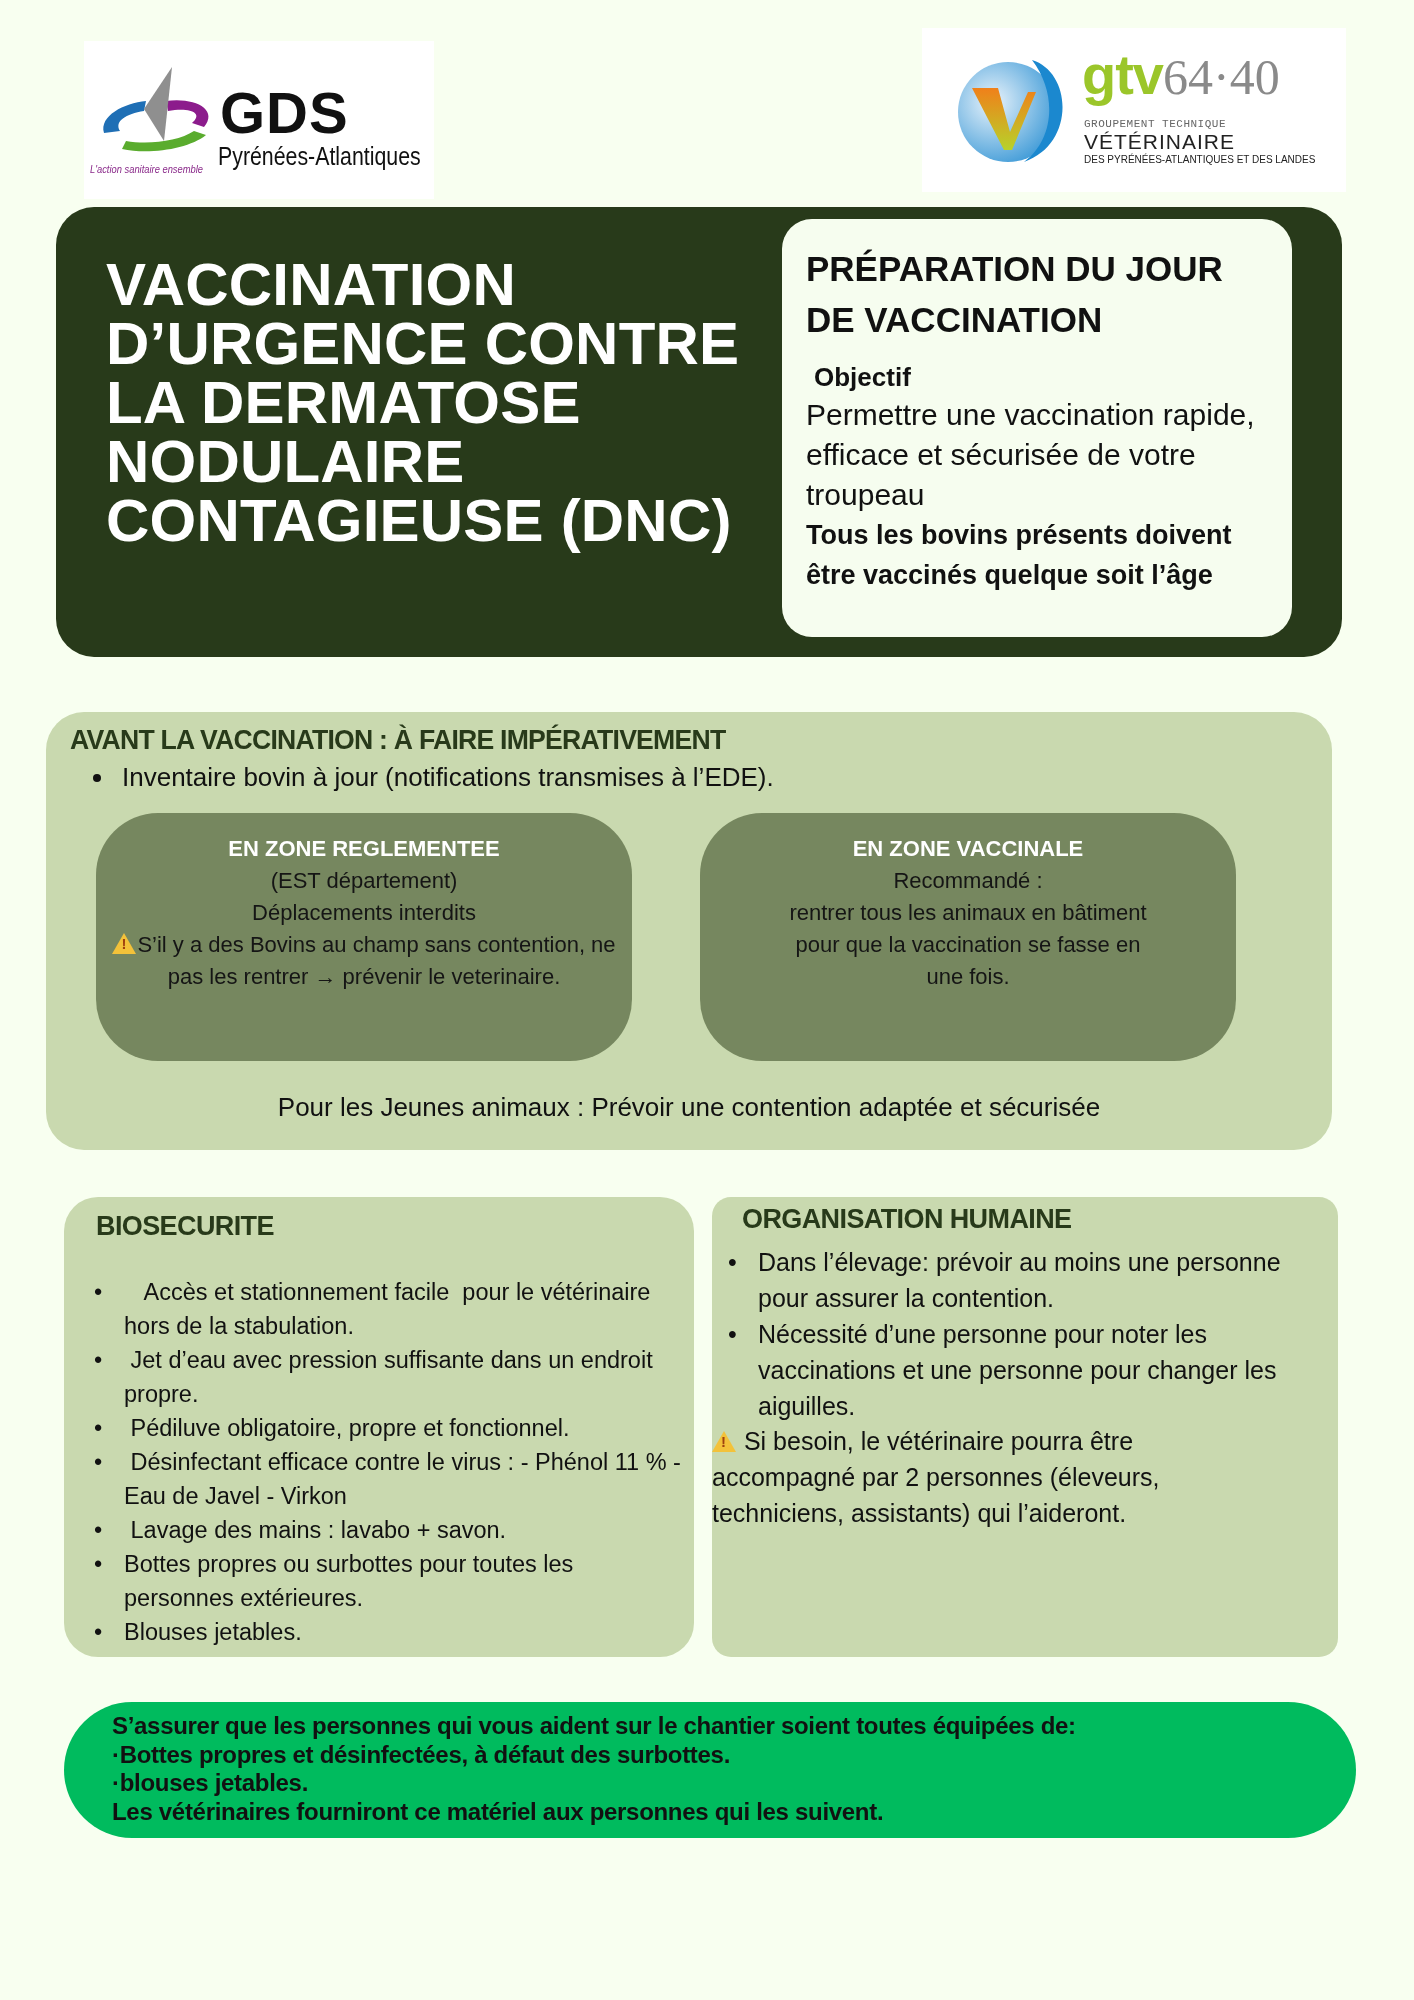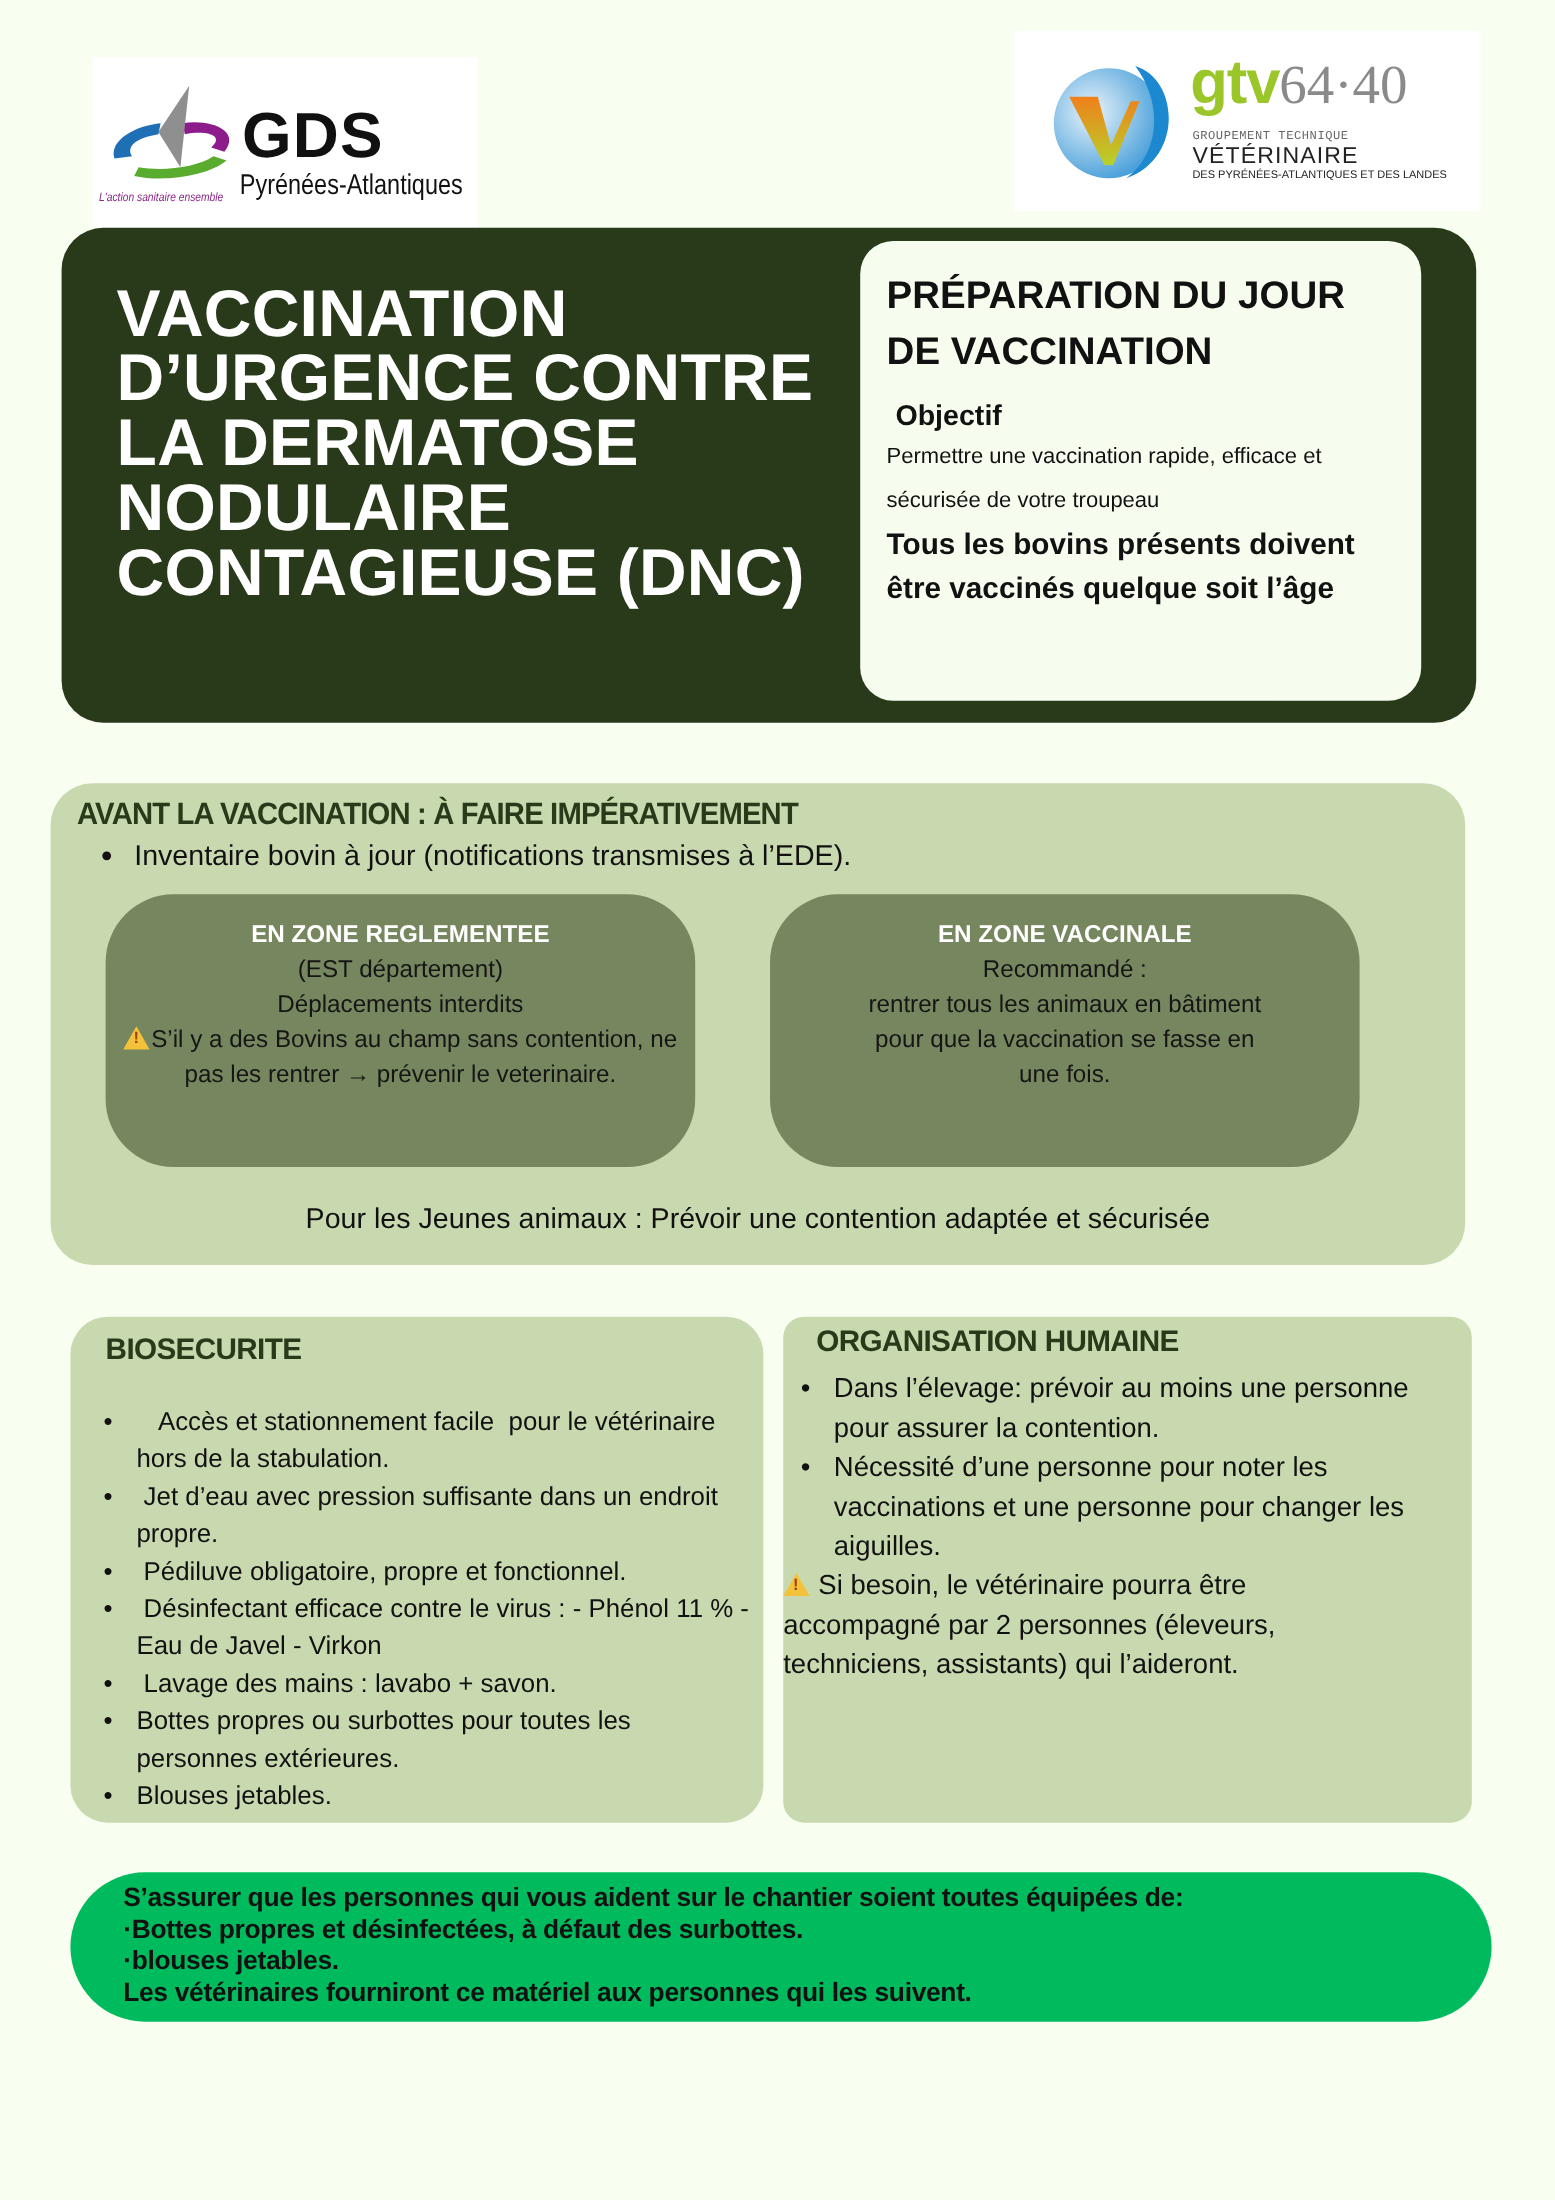--- a/index.html
+++ b/index.html
@@ -8,42 +8,42 @@
     background: #f8fff0;
     font-family: "Liberation Sans", "DejaVu Sans", sans-serif;
     color: #111;
     position: relative;
     overflow: hidden;
   }
   .abs { position: absolute; }
 
   
   .logo-box { background: #ffffff; }
-  #gds-logo { left: 84px; top: 52px; width: 350px; height: 158px; }
+  #gds-logo { left: 84px; top: 41px; width: 350px; height: 158px; }
   #gtv-logo { left: 922px; top: 28px; width: 424px; height: 164px; }
   .gds-emblem { position: absolute; left: 10px; top: 20px; width: 130px; height: 100px; }
   .gds-text { position: absolute; left: 136px; top: 38px; font-size: 58px; font-weight: bold; letter-spacing: 1px; color: #111; font-family: "Liberation Sans", sans-serif; }
   .gds-sub { position: absolute; left: 134px; top: 100px; font-size: 26px; color: #111; font-family: "Liberation Sans Narrow", "Liberation Sans", sans-serif; transform: scaleX(0.82); transform-origin: left; white-space: nowrap; }
   .gds-tag { position: absolute; left: 6px; top: 122px; font-size: 11px; font-style: italic; color: #8a2a8a; white-space: nowrap; transform: scaleX(0.85); transform-origin: left; }
 
   .gtv-emblem { position: absolute; left: 32px; top: 26px; width: 118px; height: 112px; }
   .gtv-main { position: absolute; left: 160px; top: 14px; white-space: nowrap; }
   .gtv-green { font-size: 56px; font-weight: bold; color: #9bc62a; font-family: "Liberation Sans", sans-serif; letter-spacing: -1px; }
   .gtv-grey { font-size: 50px; color: #8a8a8a; font-family: Liberation Serif, serif; }
   .gtv-l1 { position: absolute; left: 162px; top: 90px; font-size: 11px; color: #666; letter-spacing: 0.5px; white-space: nowrap; font-family: Liberation Mono, monospace; }
   .gtv-l2 { position: absolute; left: 162px; top: 102px; font-size: 21px; color: #222; letter-spacing: 1px; white-space: nowrap; }
   .gtv-l3 { position: absolute; left: 162px; top: 126px; font-size: 10px; color: #222; white-space: nowrap; }
 
   
   #hero { left: 56px; top: 207px; width: 1286px; height: 450px; background: #283a1a; border-radius: 38px; }
   #hero-title { position: absolute; left: 50px; top: 48px; width: 640px; color: #ffffff; font-size: 60px; font-weight: bold; line-height: 59px; letter-spacing: 0.2px; }
   #prep-card { position: absolute; left: 726px; top: 12px; width: 510px; height: 418px; background: #f6fdef; border-radius: 30px; padding: 24px 24px; }
   #prep-title { font-size: 35px; font-weight: bold; line-height: 51px; color: #111; }
   #prep-obj { font-size: 26px; font-weight: bold; margin-top: 14px; margin-left: 8px; line-height: 36px; }
-  #prep-text { font-size: 20px; line-height: 40px; color: #111; }
+  #prep-text { font-size: 30px; line-height: 40px; color: #111; }
   #prep-bold { font-size: 27px; font-weight: bold; line-height: 40px; }
 
   
   #avant { left: 46px; top: 712px; width: 1286px; height: 438px; background: #c9d9af; border-radius: 38px; }
   #avant-title { position: absolute; left: 24px; top: 12px; font-size: 28px; font-weight: bold; color: #283a1a; letter-spacing: -0.8px; transform: scaleX(0.95); transform-origin: left; white-space: nowrap; }
   #avant-list { position: absolute; left: 70px; top: 50px; font-size: 26px; color: #111; list-style: disc; white-space: nowrap; }
   #avant-list li { padding-left: 6px; }
   .zone { position: absolute; top: 101px; width: 536px; height: 248px; background: #76875f; border-radius: 62px; text-align: center; font-size: 22px; line-height: 32px; color: #151515; padding-top: 20px; }
   #zone-reg { left: 50px; }
   #zone-vac { left: 654px; }

